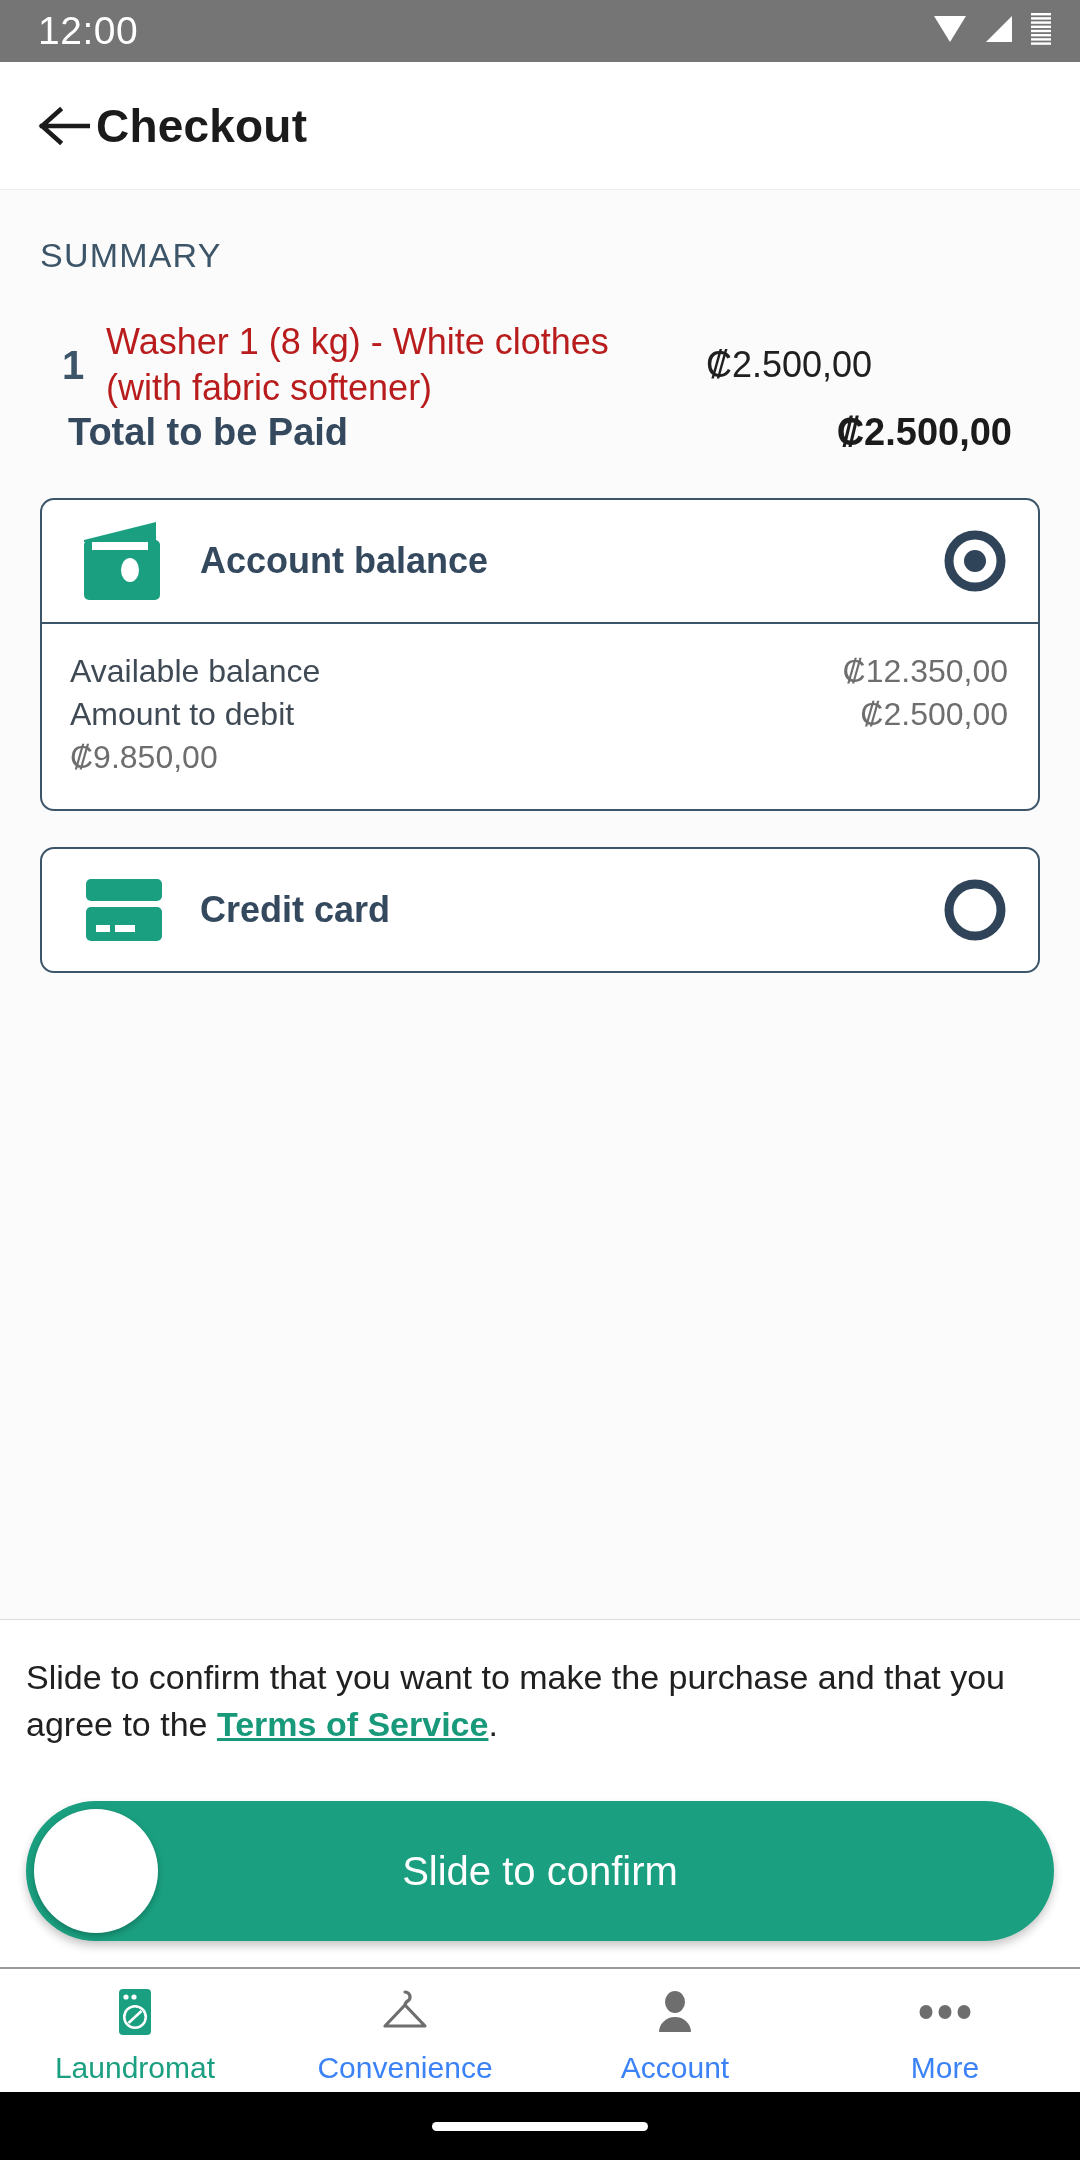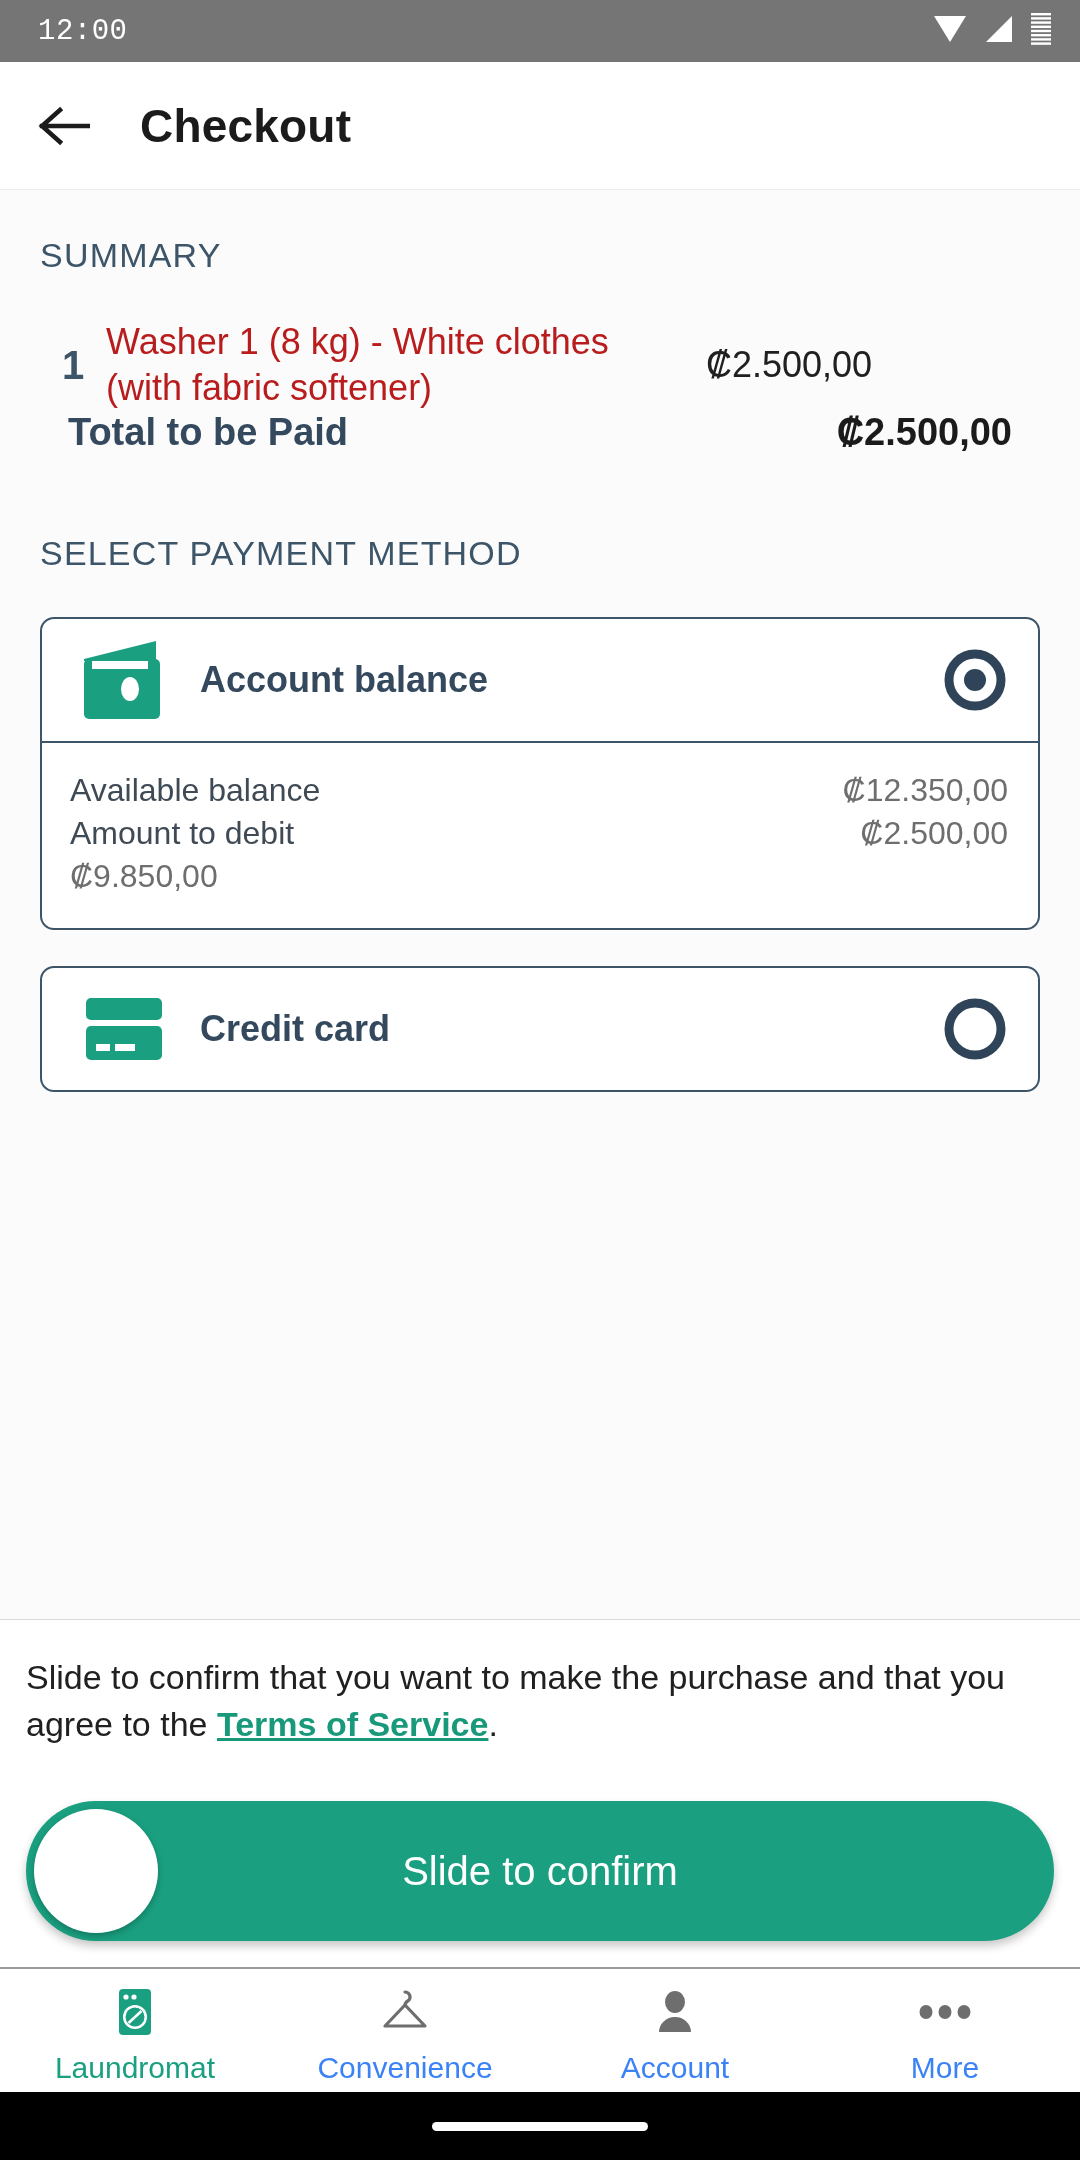--- a/index.html
+++ b/index.html
@@ -10,27 +10,27 @@
     overflow:hidden;
   }
   .phone { width:1080px; height:2160px; position:relative; display:flex; flex-direction:column; background:#ffffff; }
 
   
   .statusbar {
     height:62px; background:#757575; color:#ffffff;
     display:flex; align-items:center; justify-content:space-between;
     padding:0 28px 0 38px; flex:0 0 auto;
   }
-  .status-time { font-size:29px; letter-spacing:.5px;font-family:Liberation Mono, monospace; }
+  .status-time { font-size:39px; letter-spacing:.5px; }
   .status-icons { display:flex; align-items:center; gap:14px; }
 
   
   .appbar {
     height:128px; background:#ffffff; display:flex; align-items:center;
-    padding-left:32px; gap:44px; flex:0 0 auto;
+    padding-left:32px; flex:0 0 auto;
     border-bottom:1px solid #ececec;
   }
   .back-btn { width:64px; height:64px; display:flex; align-items:center; justify-content:center; }
   .appbar-title { font-size:46px; font-weight:bold; color:#1b1b1b; letter-spacing:.2px; }
 
   
   .content { flex:1 1 auto; background:#fbfbfb; padding:0 40px; overflow:hidden; }
 
   .section-label {
     font-size:34px; color:#3d5569; letter-spacing:1.2px;
@@ -154,21 +154,20 @@
       <div class="qty">1</div>
       <div class="item-name">Washer 1 (8 kg) - White clothes (with fabric softener)</div>
       <div class="item-price">₡2.500,00</div>
     </div>
 
     <div class="total-row">
       <div class="total-label">Total to be Paid</div>
       <div class="total-value">₡2.500,00</div>
     </div>
 
-    <div class="section-label" style="margin-top:80px;">SELECT PAYMENT METHOD</div>
 
     <div class="pay-group">
 
       <div class="pay-card">
         <div class="pay-head">
           <div class="pay-icon">
             <svg width="94" height="86" viewBox="0 0 94 86">
               <path d="M6 22 L78 4 L78 24 L6 24 Z" fill="#1aa080"></path>
               <rect x="6" y="22" width="76" height="60" rx="5" fill="#1aa080"></rect>
               <rect x="14" y="24" width="56" height="8" fill="#ffffff"></rect>

